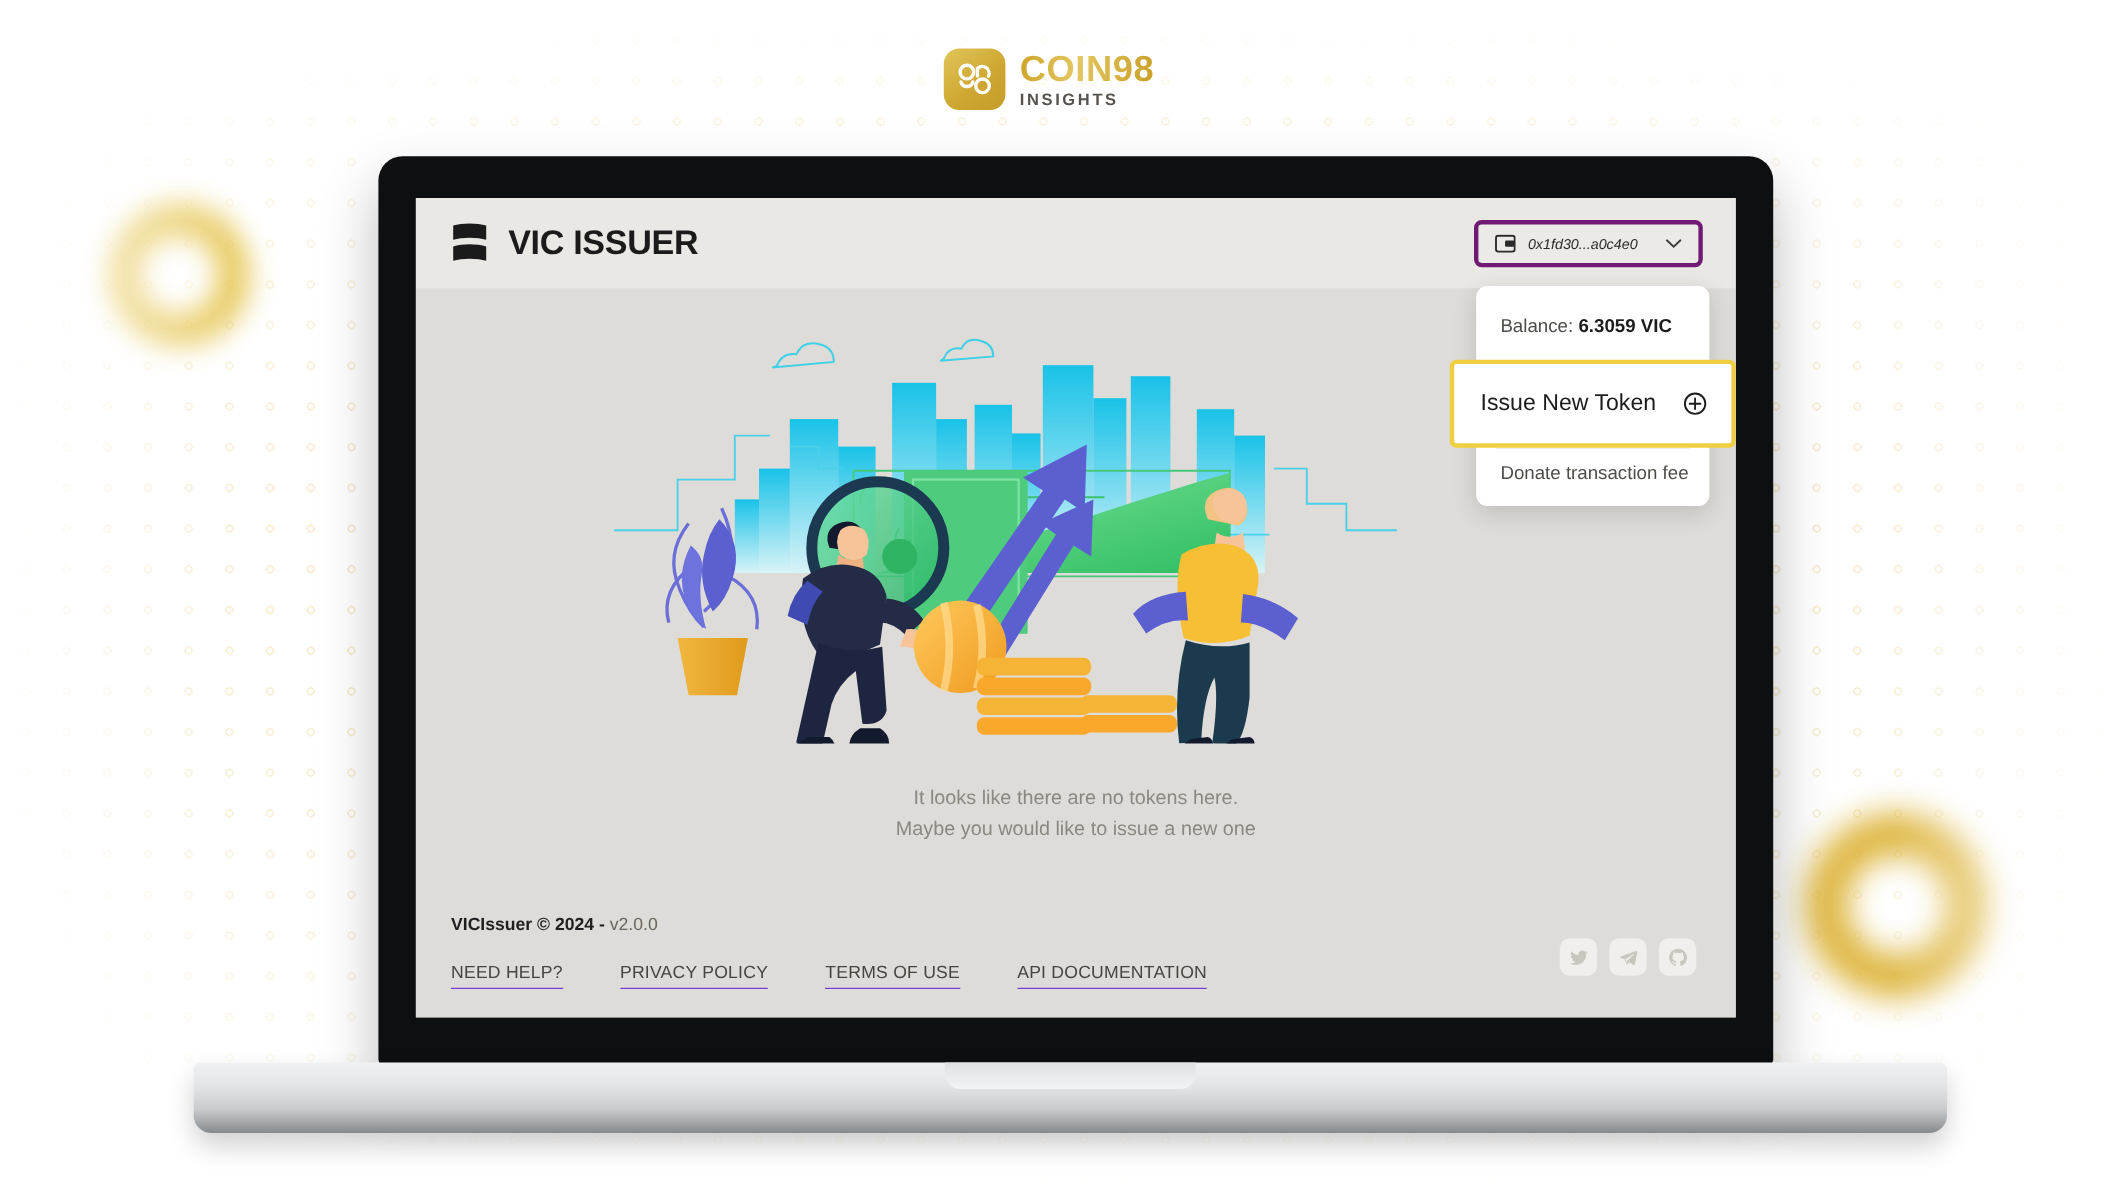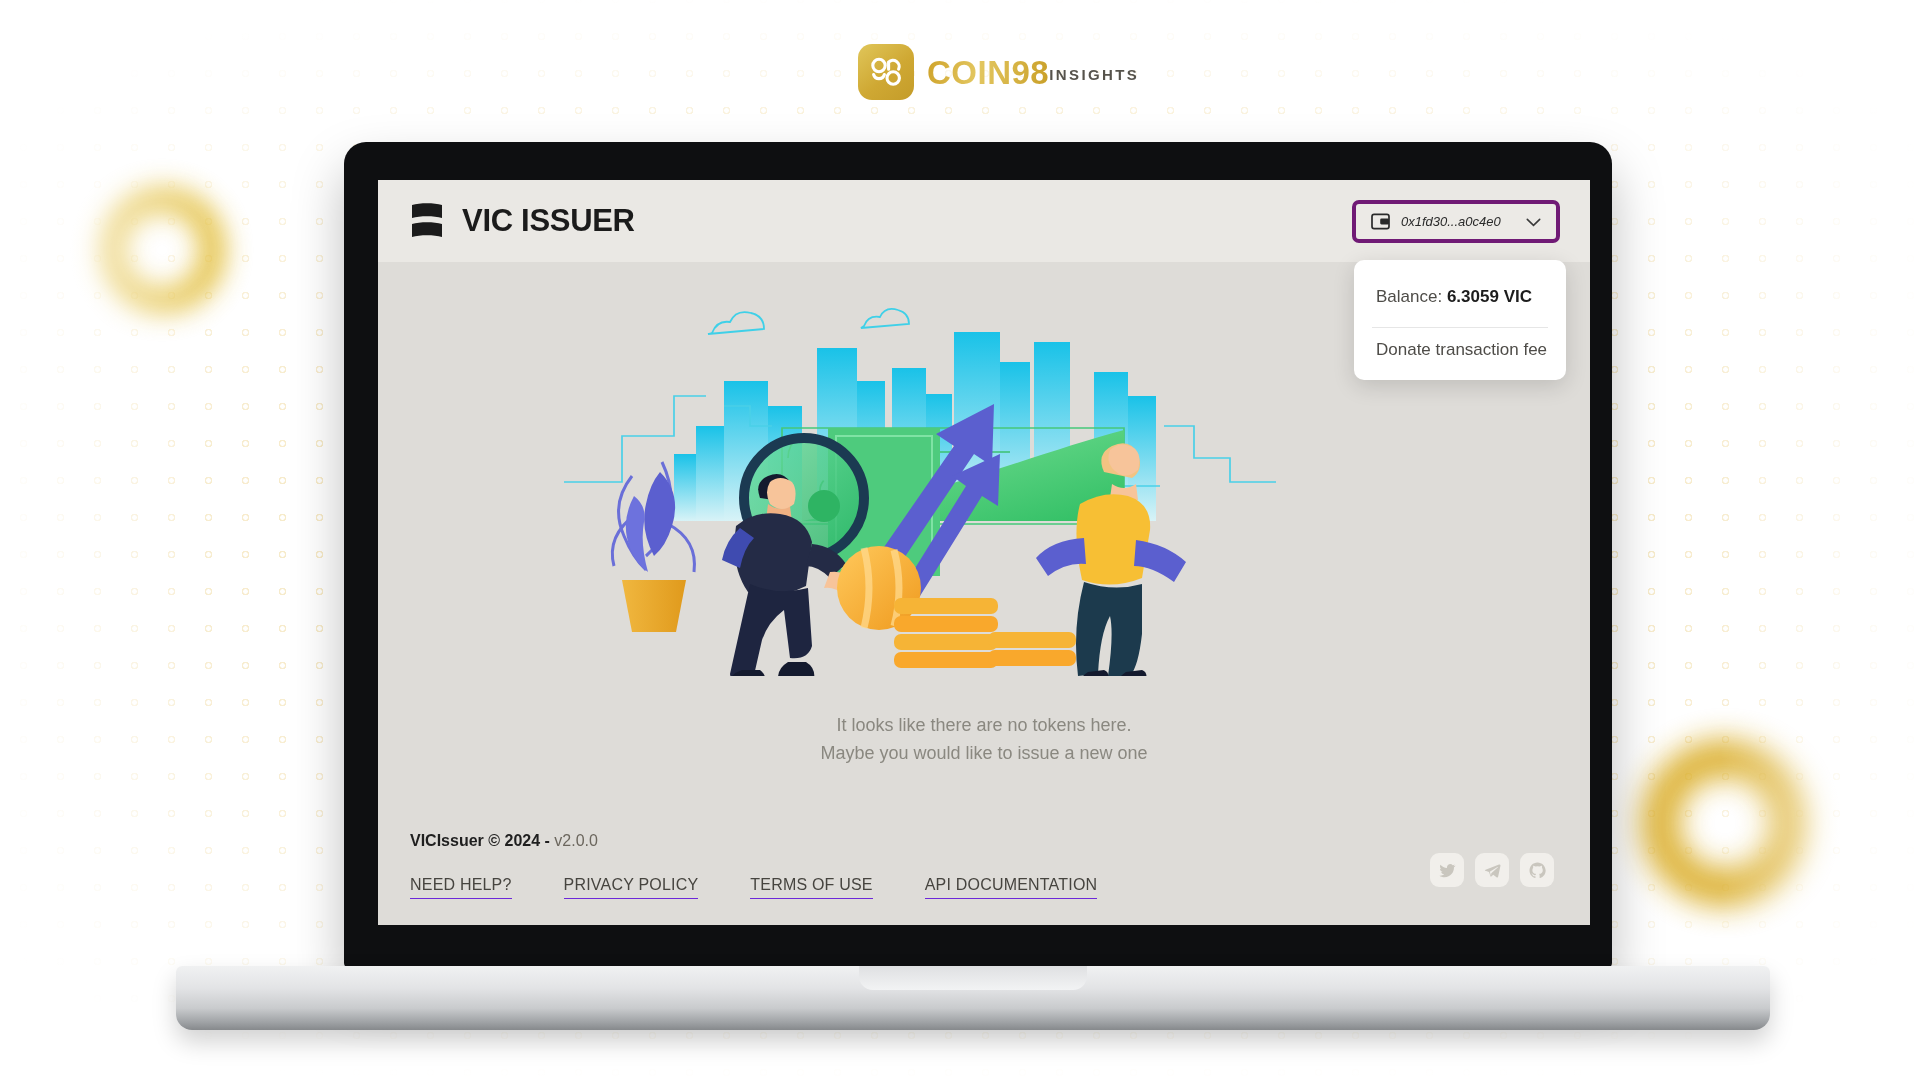--- a/index.html
+++ b/index.html
@@ -66,42 +66,42 @@
     display: flex; align-items: center; gap: 13px;
     z-index: 6;
   }
   .brand-mark {
     width: 56px; height: 56px;
     border-radius: 14px;
     background: linear-gradient(140deg, #e0c65a 0%, #cfa833 55%, #c49c29 100%);
     display: flex; align-items: center; justify-content: center;
     flex: none;
   }
-  .brand-text { display: flex; line-height: 1; align-items: center; }
+  .brand-text { display: flex; flex-direction: column; line-height: 1; }
   .brand-title {
     font-size: 33px; font-weight: 700; letter-spacing: 0.5px;
     background: linear-gradient(100deg, #cfa32a 0%, #e3c761 42%, #c99f27 100%);
     -webkit-background-clip: text; background-clip: text;
     color: transparent;
   }
   .brand-sub {
     font-size: 15px; font-weight: 600; letter-spacing: 2.4px;
     color: #56534c; margin-top: 4px;
   }
 
   
   .laptop { position: absolute; left: 0; top: 0; z-index: 5; }
   .laptop-lid {
     position: absolute;
     left: 344px; top: 142px;
     width: 1268px; height: 827px;
     background: #0e0f11;
     border-radius: 22px 22px 6px 6px;
     box-shadow: 0 26px 52px rgba(0,0,0,0.26);
-    padding: 38px 22px 44px 34px;
+    padding: 38px 34px 44px 34px;
   }
   .screen {
     width: 100%; height: 100%;
     background: #dedcd8;
     overflow: hidden;
     position: relative;
     display: flex; flex-direction: column;
   }
   .laptop-base {
     position: absolute;
@@ -296,20 +296,29 @@
                 </svg>
               </span>
             </div>
 
             <div class="dropdown">
               <div class="dd-balance">
                 <span>Balance:</span>
                 <b>6.3059 VIC</b>
               </div>
 
+              <div class="dd-issue">
+                <span class="dd-issue-label">Issue New Token</span>
+                <span class="plus-icon">
+                  <svg width="22" height="22" viewBox="0 0 22 22" fill="none">
+                    <circle cx="11" cy="11" r="9.3" stroke="#1d1d1d" stroke-width="1.7"></circle>
+                    <path d="M11 6.1 L11 15.9 M6.1 11 L15.9 11" stroke="#1d1d1d" stroke-width="1.7" stroke-linecap="round"></path>
+                  </svg>
+                </span>
+              </div>
 
               <div class="dd-sep"></div>
 
               <div class="dd-item">Donate transaction fee</div>
             </div>
           </div>
         </header>
 
         <main class="app-main">
 

